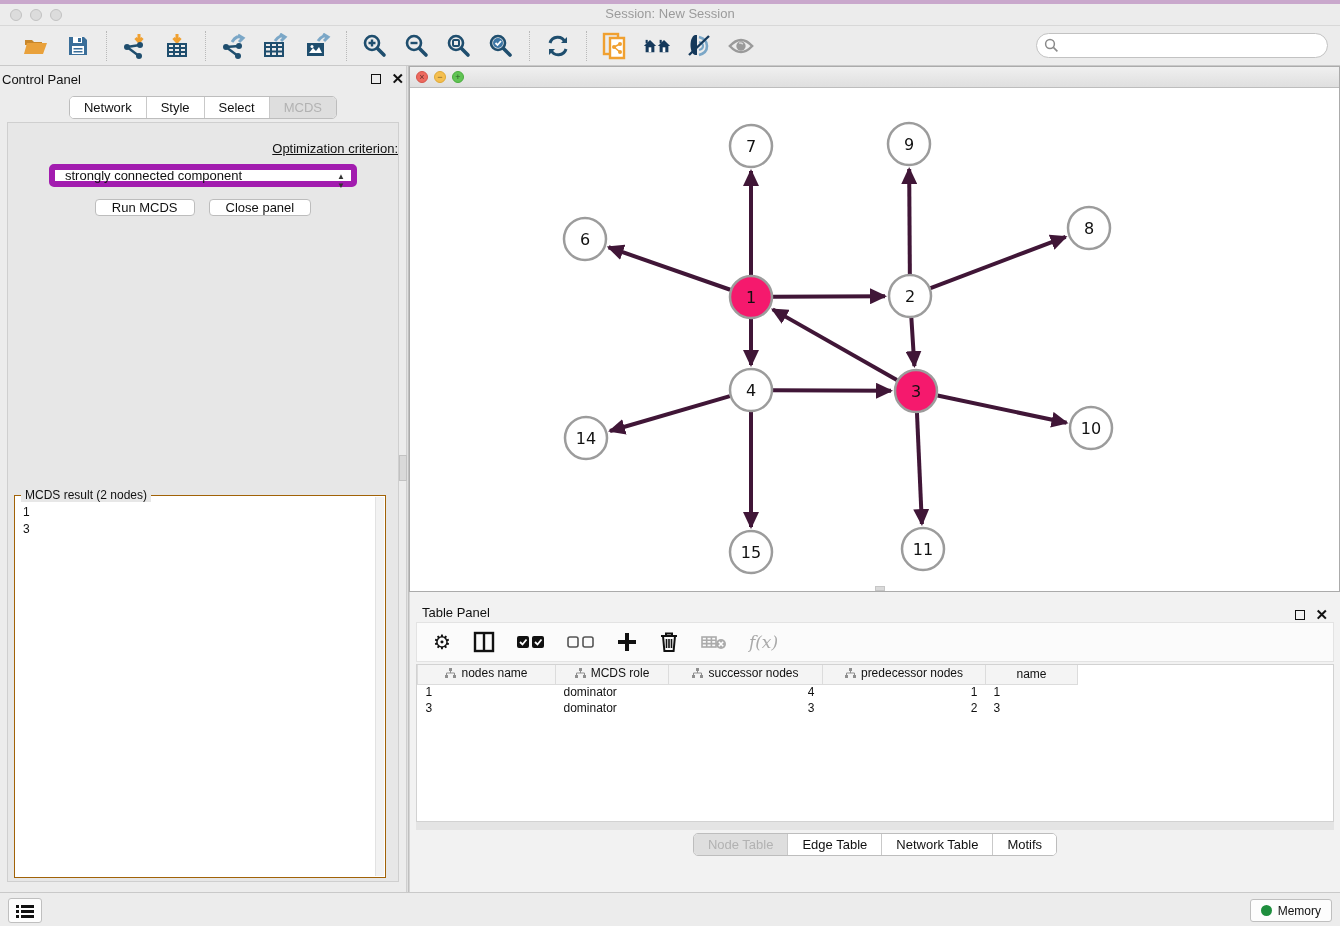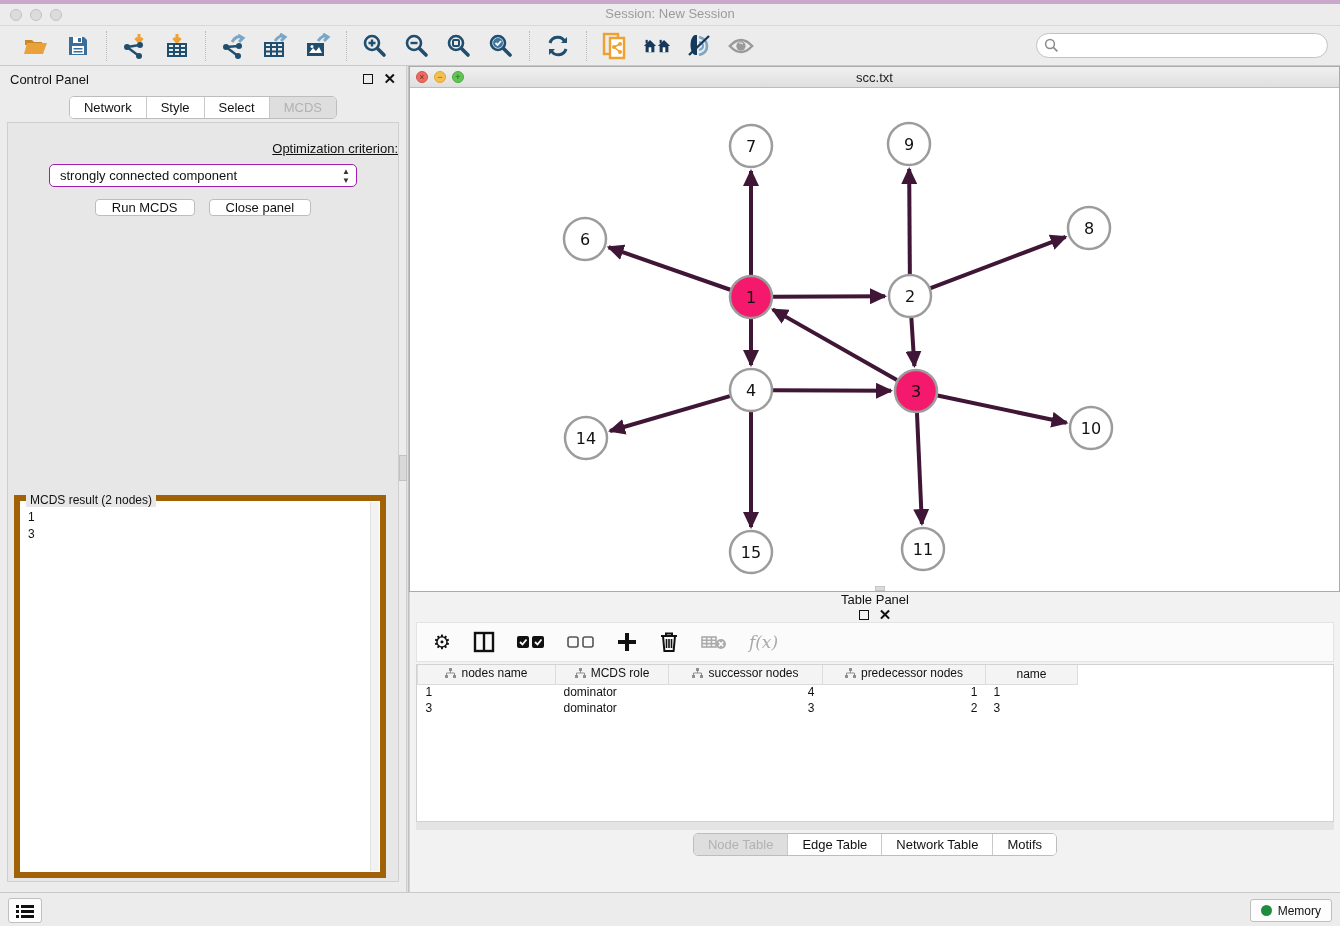--- a/index.html
+++ b/index.html
@@ -20,61 +20,61 @@
   .toolbar { position:absolute; left:0; top:26px; width:1340px; height:40px; background:#ECECEC; border-bottom:1px solid #C9C9C9; display:flex; align-items:center; padding-left:8px; }
   .tb-group { display:flex; align-items:center; gap:14px; padding:0 14px; }
   .tb-sep { width:1px; height:30px; border-left:1px dotted #B9B9B9; }
   .tbi { width:28px; height:28px; display:flex; align-items:center; justify-content:center; cursor:default; }
   .search-wrap { position:absolute; right:12px; top:7px; }
   .search-box { width:292px; height:25px; border:1px solid #C2C2C2; border-radius:13px; background:#FFF; font-size:13px; padding:0 10px 0 26px; outline:none; color:#333; }
   .search-glyph { position:absolute; left:8px; top:5px; }
 
   
   .control-panel { position:absolute; left:0; top:66px; width:406px; height:826px; background:#ECECEC; }
-  .panel-header { height:26px; display:flex; align-items:center; padding:0 10px; }
+  .panel-header { height:26px; display:flex; align-items:center; padding:0 2px; }
   .panel-title { font-size:13px; color:#111; flex:1; }
   .panel-btns { display:flex; gap:10px; align-items:center; }
   .float-glyph { width:10px; height:10px; border:1.6px solid #111; display:inline-block; }
   .close-glyph { font-size:15px; font-weight:bold; color:#111; line-height:10px; }
 
   .seg-tabs { display:flex; justify-content:center; margin-top:4px; }
   .seg { display:flex; border:1px solid #BDBDBD; border-radius:5px; overflow:hidden; background:#FFF;align-items:flex-end; }
   .seg .tab { font-size:13px; padding:3px 14px; border-right:1px solid #C9C9C9; background:#FFF; color:#111; white-space:nowrap; }
   .seg .tab:last-child { border-right:none; }
   .seg .tab.selected { background:#DEDEDE; color:#B2B2B2; }
 
   .cp-inner { position:absolute; left:7px; right:7px; top:56px; bottom:10px; background:#E7E7E7; border:1px solid #CFCFCF; }
   .opt-label { text-align:right; font-size:13px; color:#111; margin-top:18px;text-decoration:underline; }
-  .dropdown { position:relative; margin:8px auto 0; width:308px; height:23px; background:#FFF; border:1px solid #a21caf; border-radius:5px; font-size:13px; color:#111; display:flex; align-items:center; padding:0 22px 0 10px; }
+  .dropdown { position:relative; margin:8px auto 0; width:308px; height:23px; background:#FFF; border:6px solid #a21caf; border-radius:5px; font-size:13px; color:#111; display:flex; align-items:center; padding:0 22px 0 10px; }
   .dd-arrows { position:absolute; right:6px; top:2px; font-size:8px; line-height:9px; color:#333; text-align:center; }
   .btn-row { display:flex; justify-content:center; gap:14px; margin-top:12px; }
   .push-btn { height:17px; background:#FFF; border:1px solid #BDBDBD; border-radius:4px; font-size:13px; color:#111; padding:0 16px; font-family:"Liberation Sans",sans-serif; }
 
-  .result-box { position:absolute; left:6px; right:12px; top:372px; bottom:3px; background:#FFF; border:6px solid #a16207; }
+  .result-box { position:absolute; left:6px; right:12px; top:372px; bottom:3px; background:#FFF; border:1px solid #a16207; }
   .result-legend { position:absolute; top:-8px; left:6px; background:#E7E7E7; padding:0 4px; font-size:12px; color:#111; }
   .result-list { padding:8px 2px 0 8px; font-size:12px; color:#111; line-height:17px; }
   .result-scroll { position:absolute; right:1px; top:1px; bottom:1px; width:9px; background:#F2F2F2; border-left:1px solid #E2E2E2; }
 
   
   .v-divider { position:absolute; left:406px; top:66px; width:3px; height:826px; background:#E0E0E0; border-left:1px solid #CFCFCF; border-right:1px solid #BFBFBF; }
   .v-handle { position:absolute; left:399px; top:455px; width:8px; height:26px; background:#D9D9D9; border:1px solid #C2C2C2; }
 
   
   .net-window { position:absolute; left:409px; top:66px; width:931px; height:526px; background:#FFF; border:1px solid #ABABAB; }
   .net-titlebar { position:absolute; left:0; top:0; right:0; height:21px; background:linear-gradient(#F0F0F0,#DFDFDF); border-bottom:1px solid #BDBDBD; }
   .net-traffic { position:absolute; left:6px; top:4px; display:flex; gap:6px; }
   .net-title { position:absolute; left:0; right:0; top:3px; text-align:center; font-size:13px; color:#222; }
   .net-canvas { position:absolute; left:0; top:21px; right:0; bottom:0; background:#FFF; }
   .h-splitter-dot { position:absolute; left:50%; bottom:0px; width:10px; height:5px; background:#DADADA; border:1px solid #C6C6C6; }
 
   .graph-node-label { font-family:"DejaVu Sans",sans-serif; font-size:16px; fill:#111; }
 
   
   .table-panel { position:absolute; left:409px; top:592px; width:931px; height:300px; background:#F2F2F2; border-left:1px solid #D5D5D5; }
-  .tp-header { height:28px; display:flex; align-items:center; padding:0 12px;flex-direction:column; }
+  .tp-header { height:28px; display:flex; align-items:flex-end; padding:0 12px; }
   .tp-toolbar { margin:2px 6px 0 6px; height:40px; background:#FBFBFB; border:1px solid #E3E3E3; display:flex; align-items:center; gap:22px; padding:0 16px; }
   .tpi { display:flex; align-items:center; justify-content:center; height:26px; }
   .fx { font-family:"DejaVu Serif",serif; font-style:italic; font-size:17px; color:#A9A9A9; }
   .gear-glyph { font-size:20px; color:#111; line-height:20px; }
 
   .tp-tablewrap { position:absolute; left:6px; right:6px; top:72px; bottom:70px; background:#FFF; border:1px solid #D2D2D2; overflow:hidden; }
   table.datatable { border-collapse:collapse; font-size:12px; color:#111; }
   table.datatable th { background:#F4F4F4; border:1px solid #DCDCDC; border-top:none; font-weight:normal; height:19px; text-align:center; position:relative; }
   table.datatable th .hier-ic { display:inline-block; vertical-align:-2px; margin-right:5px; }
   table.datatable td { height:16px; padding:0 8px; }
@@ -310,21 +310,20 @@
 <div class="v-divider"></div>
 <div class="v-handle"></div>
 
 <div class="net-window">
   <div class="net-titlebar">
     <div class="net-traffic">
       <span class="tl red">×</span>
       <span class="tl yellow">−</span>
       <span class="tl green">+</span>
     </div>
-    <div class="net-title">scc.txt</div>
   </div>
   <div class="net-canvas">
     <svg id="graph-svg" width="929" height="503">
         <defs>
           <marker id="arrow" markerUnits="userSpaceOnUse" markerWidth="18" markerHeight="16" refX="15" refY="8" orient="auto">
             <path d="M0,0 L17,8 L0,16 Z" fill="#401637"></path>
           </marker>
         </defs>
         <line x1="341" y1="187" x2="341" y2="83" stroke="#401637" stroke-width="4" marker-end="url(#arrow)"></line>
         <line x1="320.23121807335133" y1="201.7434376400866" x2="198.60088855300984" y2="159.24609359081066" stroke="#401637" stroke-width="4" marker-end="url(#arrow)"></line>

